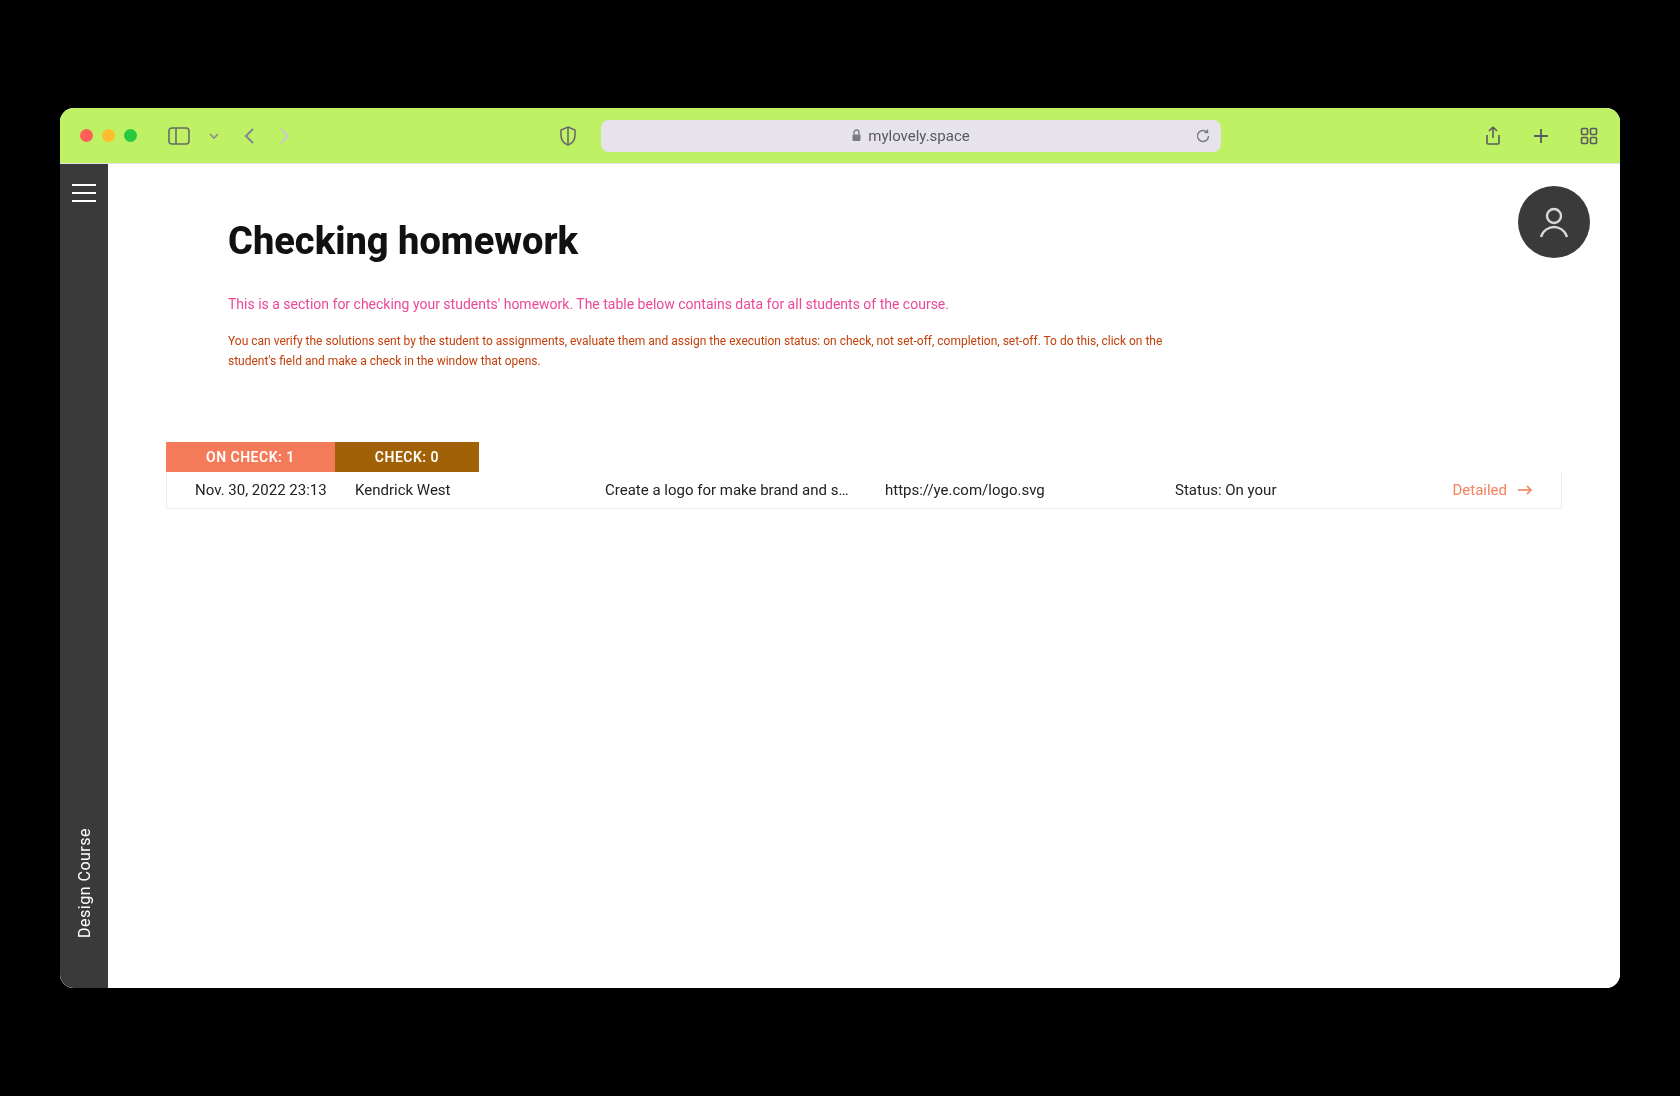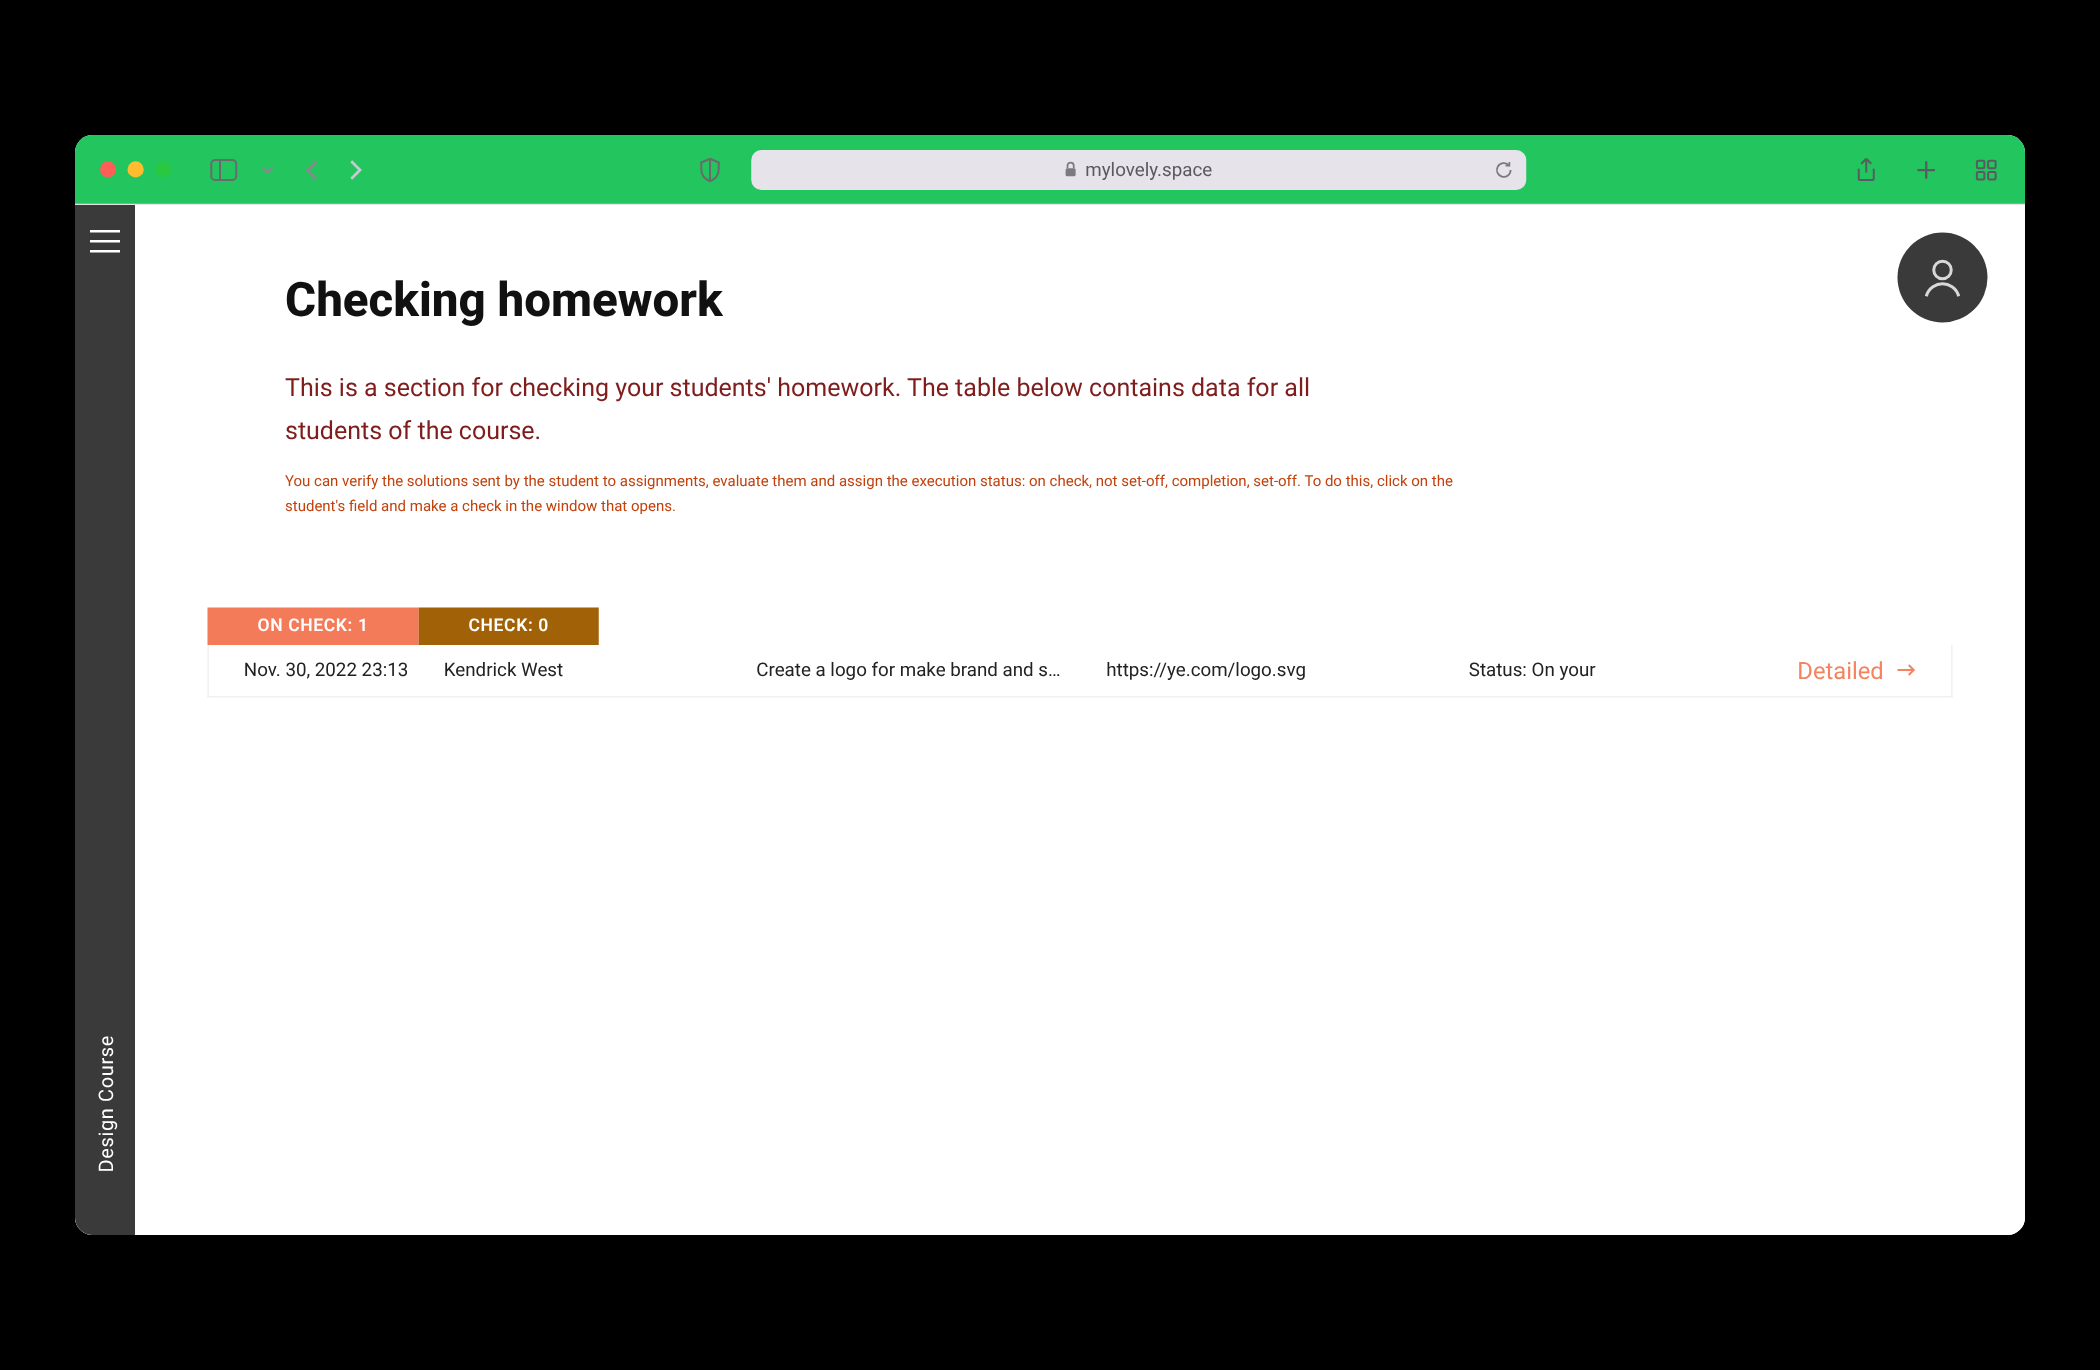--- a/index.html
+++ b/index.html
@@ -17,21 +17,21 @@
       height: 880px;
       background: #fff;
       border-radius: 14px;
       overflow: hidden;
       position: relative;
       display: flex;
       flex-direction: column;
     }
     .toolbar {
       height: 56px;
-      background: #22c55e;
+      background: #bef264;
       border-bottom: 1px solid #e4e1e9;
       display: flex;
       align-items: center;
       padding: 0 20px;
       gap: 10px;
     }
     .traffic-lights {
       display: flex;
       gap: 9px;
       margin-right: 16px;
@@ -134,23 +134,23 @@
     .page-header {
       padding: 0 120px;
     }
     .page-title {
       font-size: 38px;
       font-weight: 800;
       color: #111;
       margin-bottom: 30px;
     }
     .page-desc {
-      font-size: 20px;
+      font-size: 14px;
       line-height: 1.7;
-      color: #7f1d1d;
+      color: #ec4899;
       margin-bottom: 14px;
       max-width: 900px;
     }
     .page-desc2 {
       font-size: 12px;
       line-height: 1.7;
       color: #c2410c;
       max-width: 950px;
     }
     .tabs-row {
@@ -190,21 +190,21 @@
       padding: 9px 28px;
       font-size: 15px;
       color: #222;
       border: 1px solid #eee;
       border-top: none;
     }
     .cell { overflow: hidden; text-overflow: ellipsis; white-space: nowrap; padding-right: 12px; }
     .detailed {
       margin-left: auto;
       color: #f4835f;
-      font-size: 19px;
+      font-size: 15px;
       display: flex; align-items: center; gap: 10px;
       cursor: pointer;
     }
     .arrow-right { display:flex; align-items:center; }
   </style>
 </head>
 <body>
 
 <div class="browser-window">
   <div class="toolbar">

